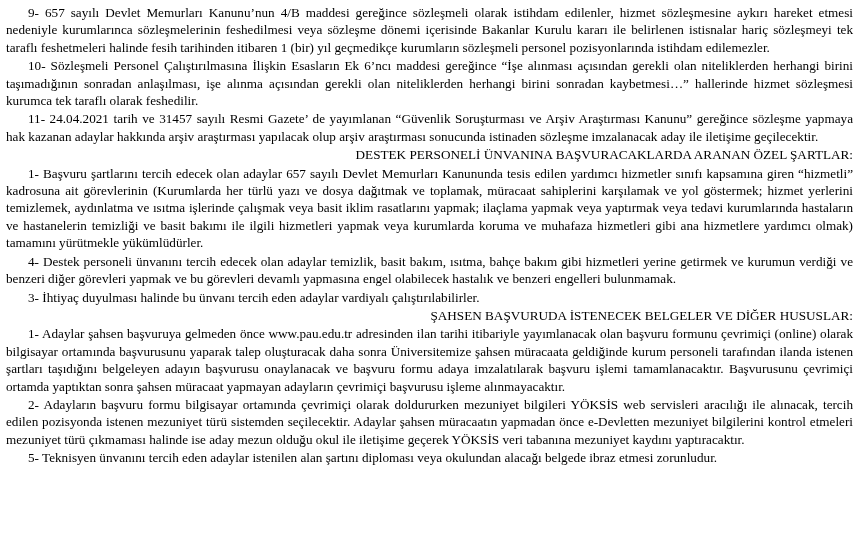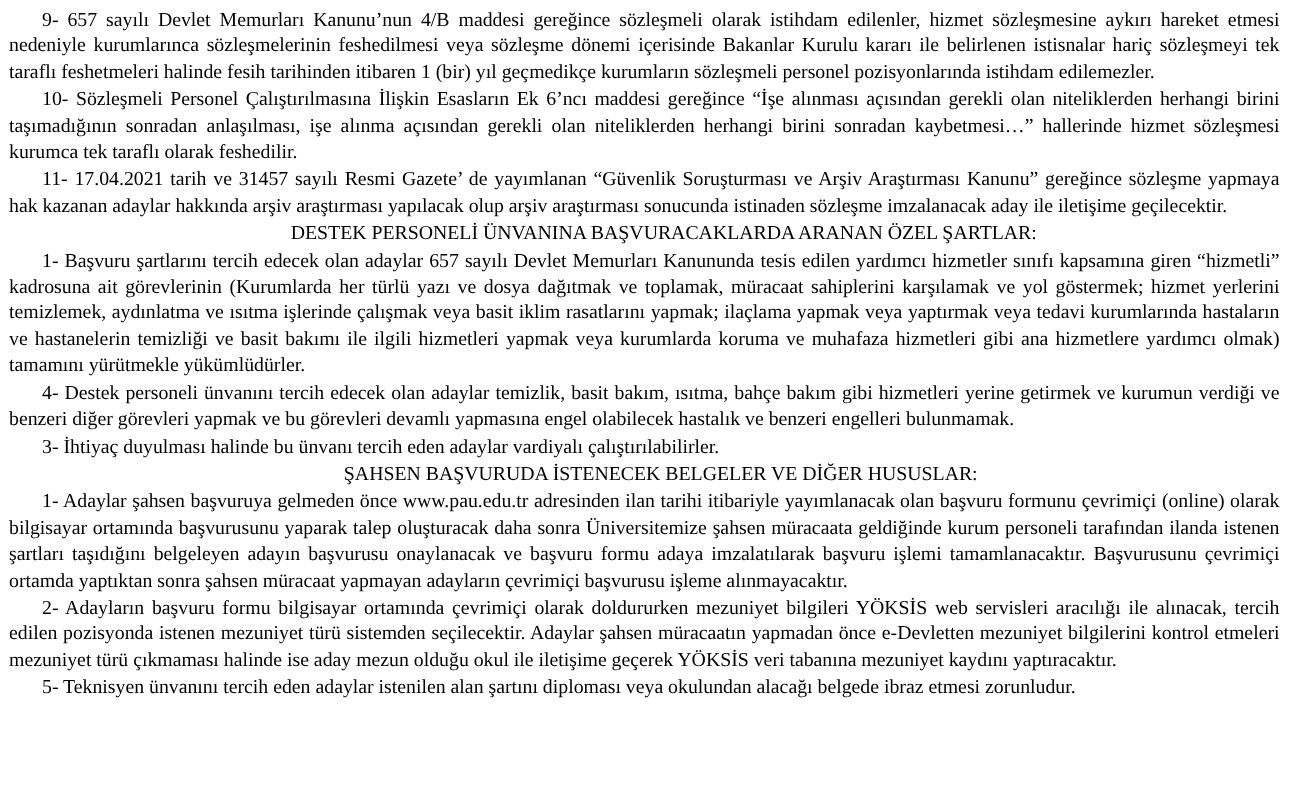--- a/index.html
+++ b/index.html
@@ -30,34 +30,34 @@
     hyphens: none;
   }
   p.item {
     text-indent: 22px;
   }
   .heading {
     text-indent: 26px;
     margin: 1px 0 1px 0;
     font-size: 13.2px;
     line-height: 17.4px;
-    text-align: center;
+    text-align: right;
   }
   .heading-2 {
     text-indent: 22px;
   }
 </style>
 </head>
 <body>
 
 <div class="page">
 
   <p class="item">9- 657 sayılı Devlet Memurları Kanunu’nun 4/B maddesi gereğince sözleşmeli olarak istihdam edilenler, hizmet sözleşmesine aykırı hareket etmesi nedeniyle kurumlarınca sözleşmelerinin feshedilmesi veya sözleşme dönemi içerisinde Bakanlar Kurulu kararı ile belirlenen istisnalar hariç sözleşmeyi tek taraflı feshetmeleri halinde fesih tarihinden itibaren 1 (bir) yıl geçmedikçe kurumların sözleşmeli personel pozisyonlarında istihdam edilemezler.</p>
   <p class="item">10- Sözleşmeli Personel Çalıştırılmasına İlişkin Esasların Ek 6’ncı maddesi gereğince “İşe alınması açısından gerekli olan niteliklerden herhangi birini taşımadığının sonradan anlaşılması, işe alınma açısından gerekli olan niteliklerden herhangi birini sonradan kaybetmesi…” hallerinde hizmet sözleşmesi kurumca tek taraflı olarak feshedilir.</p>
-  <p class="item">11- 17.04.2021 tarih ve 31457 sayılı Resmi Gazete’ de yayımlanan “Güvenlik Soruşturması ve Arşiv Araştırması Kanunu” gereğince sözleşme yapmaya hak kazanan adaylar hakkında arşiv araştırması yapılacak olup arşiv araştırması sonucunda istinaden sözleşme imzalanacak aday ile iletişime geçilecektir.</p>
+  <p class="item">11- 24.04.2021 tarih ve 31457 sayılı Resmi Gazete’ de yayımlanan “Güvenlik Soruşturması ve Arşiv Araştırması Kanunu” gereğince sözleşme yapmaya hak kazanan adaylar hakkında arşiv araştırması yapılacak olup arşiv araştırması sonucunda istinaden sözleşme imzalanacak aday ile iletişime geçilecektir.</p>
 
   <p class="heading">DESTEK PERSONELİ ÜNVANINA BAŞVURACAKLARDA ARANAN ÖZEL ŞARTLAR:</p>
 
   <p class="item">1- Başvuru şartlarını tercih edecek olan adaylar 657 sayılı Devlet Memurları Kanununda tesis edilen yardımcı hizmetler sınıfı kapsamına giren “hizmetli” kadrosuna ait görevlerinin (Kurumlarda her türlü yazı ve dosya dağıtmak ve toplamak, müracaat sahiplerini karşılamak ve yol göstermek; hizmet yerlerini temizlemek, aydınlatma ve ısıtma işlerinde çalışmak veya basit iklim rasatlarını yapmak; ilaçlama yapmak veya yaptırmak veya tedavi kurumlarında hastaların ve hastanelerin temizliği ve basit bakımı ile ilgili hizmetleri yapmak veya kurumlarda koruma ve muhafaza hizmetleri gibi ana hizmetlere yardımcı olmak) tamamını yürütmekle yükümlüdürler.</p>
   <p class="item">4- Destek personeli ünvanını tercih edecek olan adaylar temizlik, basit bakım, ısıtma, bahçe bakım gibi hizmetleri yerine getirmek ve kurumun verdiği ve benzeri diğer görevleri yapmak ve bu görevleri devamlı yapmasına engel olabilecek hastalık ve benzeri engelleri bulunmamak.</p>
   <p class="item">3- İhtiyaç duyulması halinde bu ünvanı tercih eden adaylar vardiyalı çalıştırılabilirler.</p>
 
   <p class="heading heading-2">ŞAHSEN BAŞVURUDA İSTENECEK BELGELER VE DİĞER HUSUSLAR:</p>
 
   <p class="item">1- Adaylar şahsen başvuruya gelmeden önce www.pau.edu.tr adresinden ilan tarihi itibariyle yayımlanacak olan başvuru formunu çevrimiçi (online) olarak bilgisayar ortamında başvurusunu yaparak talep oluşturacak daha sonra Üniversitemize şahsen müracaata geldiğinde kurum personeli tarafından ilanda istenen şartları taşıdığını belgeleyen adayın başvurusu onaylanacak ve başvuru formu adaya imzalatılarak başvuru işlemi tamamlanacaktır. Başvurusunu çevrimiçi ortamda yaptıktan sonra şahsen müracaat yapmayan adayların çevrimiçi başvurusu işleme alınmayacaktır.</p>

